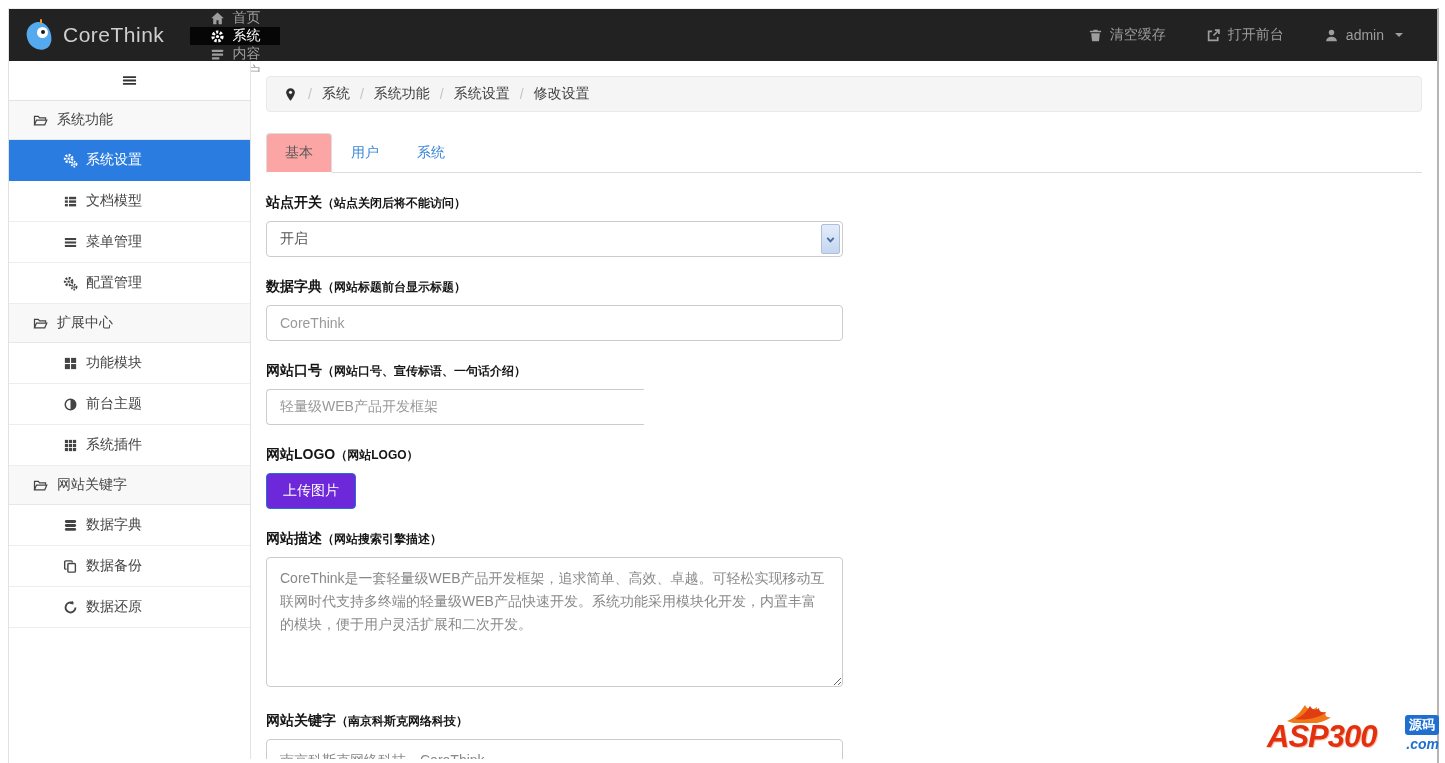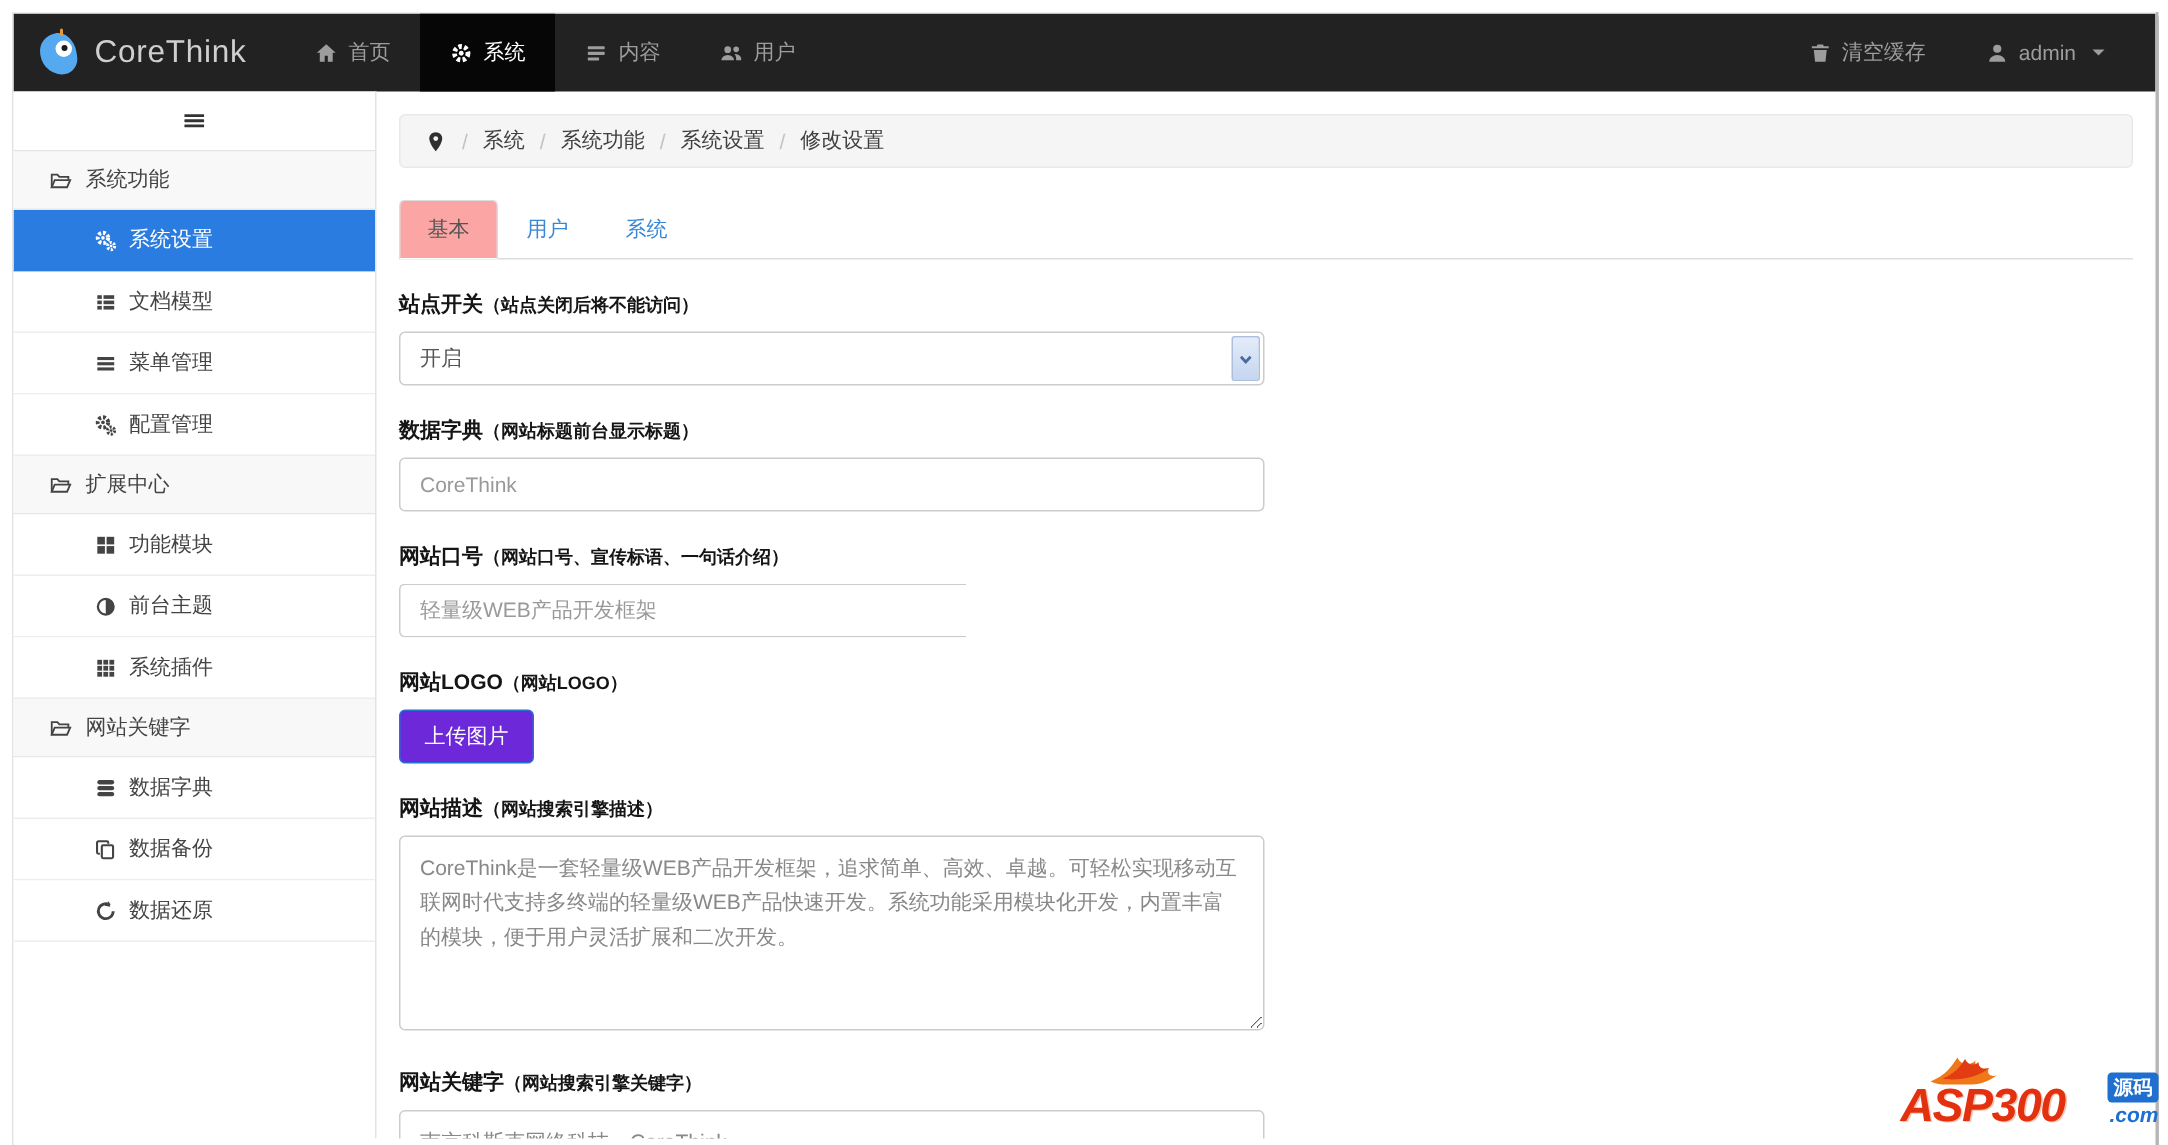--- a/index.html
+++ b/index.html
@@ -13,21 +13,21 @@
   
   .navbar { height:52px; background:#222; display:flex; align-items:stretch; color:#9d9d9d; }
   .brand { display:flex; align-items:center; gap:9px; padding:0 26px 0 18px; cursor:pointer; }
   .mascot { position:relative; width:27px; height:32px; }
   .mascot .m-body { position:absolute; left:0; top:3px; width:24px; height:28px; background:#55a9ee;
             border-radius:62% 55% 48% 70% / 50% 62% 46% 62%; transform:rotate(-10deg); }
   .mascot .m-eye { position:absolute; top:8px; left:10px; width:11px; height:11px; background:#fff; border-radius:50%; }
   .mascot .m-pupil { position:absolute; top:11px; left:14px; width:4px; height:4px; background:#1b1b1b; border-radius:50%; }
   .mascot .m-antenna { position:absolute; top:0; left:13px; width:2px; height:5px; background:#e89b2c; border-radius:1px; }
   .brand-text { font-size:21px; color:#cfcfcf; letter-spacing:.5px; }
-  .nav-items { display:flex; }
+  .nav-items { display:flex;flex-direction:column; }
   .nav-item { display:flex; align-items:center; gap:7px; padding:0 20px; font-size:14px;
               color:#9d9d9d; cursor:pointer; }
   .nav-item.active { background:#060606; color:#fff; }
   .nav-right { margin-left:auto; display:flex; padding-right:14px; }
   .icn { width:15px; height:15px; display:inline-block; vertical-align:-2px; flex:none; }
   .icn svg { width:100%; height:100%; display:block; }
   .caret { display:inline-block; width:0; height:0; border-left:4px solid transparent;
            border-right:4px solid transparent; border-top:4px solid currentColor; margin-left:4px; }
 
   
@@ -142,20 +142,30 @@
       <div class="nav-item">
         <span class="icn">
             <svg viewBox="0 0 16 16" fill="currentColor">
               <path d="M6 1.8h4l.5 1.2H14v1.5H2V3h3.5zM3.4 5.7h9.2L11.7 14H4.3z"></path>
             </svg>
           </span>
         <span>清空缓存</span>
       </div>
       <div class="nav-item">
         <span class="icn">
+            <svg viewBox="0 0 16 16" fill="none" stroke="currentColor" stroke-width="1.8">
+              <path d="M6.5 3.5H2.8v9.7h9.7V9.5"></path>
+              <path d="M9.5 2.2h4.3v4.3" fill="none"></path>
+              <path d="M13.6 2.4 8 8"></path>
+            </svg>
+          </span>
+        <span>打开前台</span>
+      </div>
+      <div class="nav-item">
+        <span class="icn">
             <svg viewBox="0 0 16 16" fill="currentColor">
               <circle cx="8" cy="4.8" r="2.9"></circle>
               <path d="M2.2 14a5.8 4.8 0 0 1 11.6 0z"></path>
             </svg>
           </span>
         <span>admin</span>
         <span class="caret"></span>
       </div>
     </nav>
   </header>
@@ -374,21 +384,21 @@
           <span>网站LOGO</span><span class="hint">（网站LOGO）</span>
         </div>
         <div class="btn-upload">上传图片</div>
 
         <div class="f-label">
           <span>网站描述</span><span class="hint">（网站搜索引擎描述）</span>
         </div>
         <textarea class="ctl ta-desc" style="">CoreThink是一套轻量级WEB产品开发框架，追求简单、高效、卓越。可轻松实现移动互联网时代支持多终端的轻量级WEB产品快速开发。系统功能采用模块化开发，内置丰富的模块，便于用户灵活扩展和二次开发。</textarea>
 
         <div class="f-label">
-          <span>网站关键字</span><span class="hint">（网站搜索引擎关键字）</span>
+          <span>网站关键字</span><span class="hint">（南京科斯克网络科技）</span>
         </div>
         <textarea class="ctl ta-keys" style="">南京科斯克网络科技、CoreThink</textarea>
 
       </div>
     </main>
   </div>
 </div>
 
 <div class="watermark">
   <span class="wm-flame">

